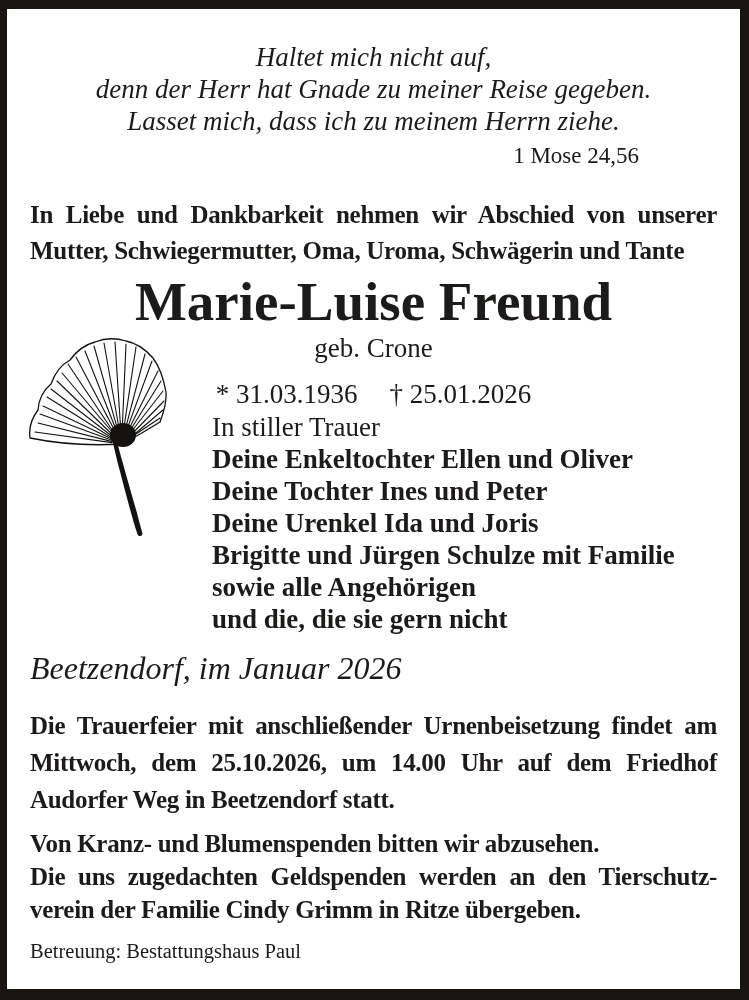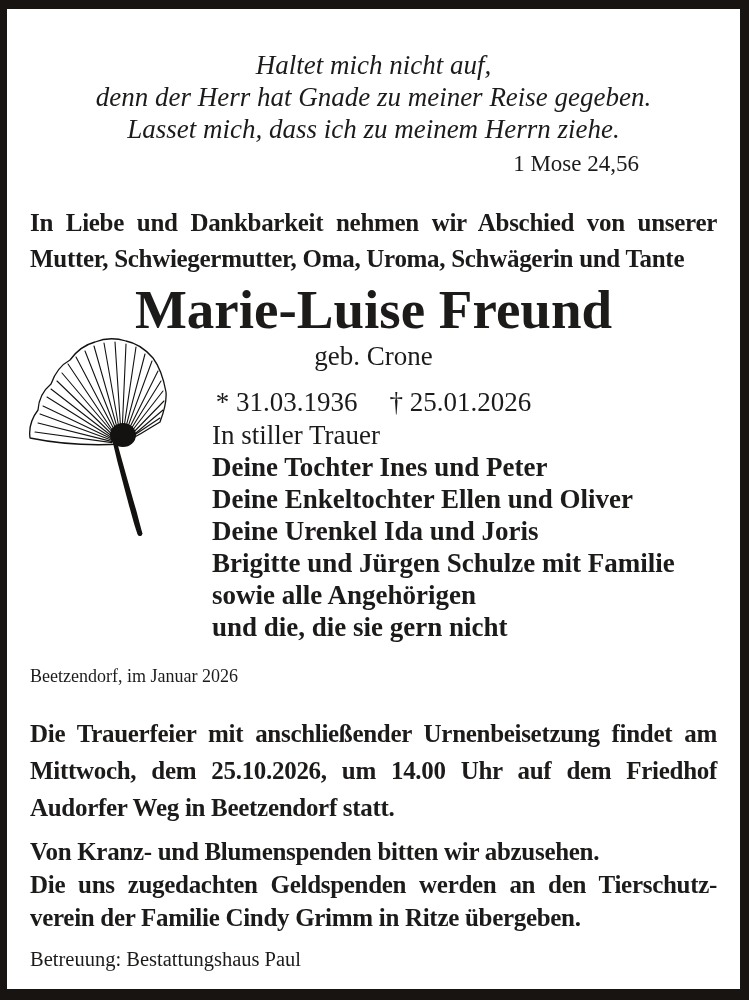--- a/index.html
+++ b/index.html
@@ -3,40 +3,40 @@
 <meta charset="utf-8">
 <style>
   html,body{margin:0;padding:0;background:#ffffff;}
   .page{
     position:relative;
     width:749px;height:1000px;
     box-sizing:border-box;
     background:#ffffff;
     border:solid #171412;
     border-width:9px 9px 11px 7px;
-    padding:16px 23px;
+    padding:8px 23px;
     font-family:"Liberation Serif", serif;
     color:#1d1b1a;
     overflow:hidden;
   }
   .quote{margin-top:24px;font-style:italic;font-size:27px;line-height:32px;text-align:center;}
   .qline{white-space:nowrap;}
   .attribution{margin-top:6px;font-size:23px;line-height:26px;text-align:right;padding-right:78px;}
   .para{font-size:25px;line-height:36px;letter-spacing:-0.3px;font-weight:bold;}
   .stretch{text-align:justify;text-align-last:justify;}
   .nowrap{white-space:nowrap;}
   .intro{margin-top:28px;}
   .name{margin:4px 0 0 0;font-size:55px;line-height:58px;font-weight:bold;text-align:center;}
   .maiden{margin-top:2px;font-size:27px;line-height:30px;text-align:center;}
   .dates{margin-top:14px;font-size:27px;line-height:34px;display:flex;justify-content:center;gap:32px;}
   .leaf{position:absolute;left:15px;top:327px;}
   .mourners{margin-left:182px;font-size:27px;line-height:32px;}
   .mourners .mline{font-weight:bold;white-space:nowrap;}
   .mourners .lead{white-space:nowrap;}
-  .placedate{margin-top:18px;font-size:18px;line-height:30px;}
+  .placedate{margin-top:18px;font-size:32px;line-height:30px;font-style:italic;}
   .funeral{margin-top:24px;line-height:37px;}
   .donations{margin-top:9px;line-height:33px;}
   .care{margin-top:12px;font-size:20.5px;line-height:26px;}
 </style>
 </head>
 <body>
 
 <div class="page">
 
   <div class="quote">
@@ -87,22 +87,22 @@
       <line x1="90.3" y1="105.6" x2="16" y2="87"></line>
       <line x1="90" y1="106.6" x2="13" y2="96"></line>
     </g>
     <ellipse cx="101" cy="99" rx="13" ry="12" fill="#141210"></ellipse>
     <path d="M94,102 C99,121 107,149 115,177 C117,185 119,192 120,196 C121,200 117,201.5 115.5,198 C112,189 104,158 96,128 C93,116 91,107 90,103 Z" fill="#141210"></path>
     <circle cx="118" cy="197.5" r="2.4" fill="#141210"></circle>
   </svg>
 
   <div class="mourners">
     <div class="lead">In stiller Trauer</div>
+    <div class="mline">Deine Enkeltochter Ellen und Oliver</div>
     <div class="mline">Deine Tochter Ines und Peter</div>
-    <div class="mline">Deine Enkeltochter Ellen und Oliver</div>
     <div class="mline">Deine Urenkel Ida und Joris</div>
     <div class="mline">Brigitte und Jürgen Schulze mit Familie</div>
     <div class="mline">sowie alle Angehörigen</div>
     <div class="mline">und die, die sie gern nicht</div>
   </div>
 
   <div class="placedate">Beetzendorf, im Januar 2026</div>
 
   <div class="para funeral">
     <div class="stretch">Die Trauerfeier mit anschließender Urnenbeisetzung findet am</div>

